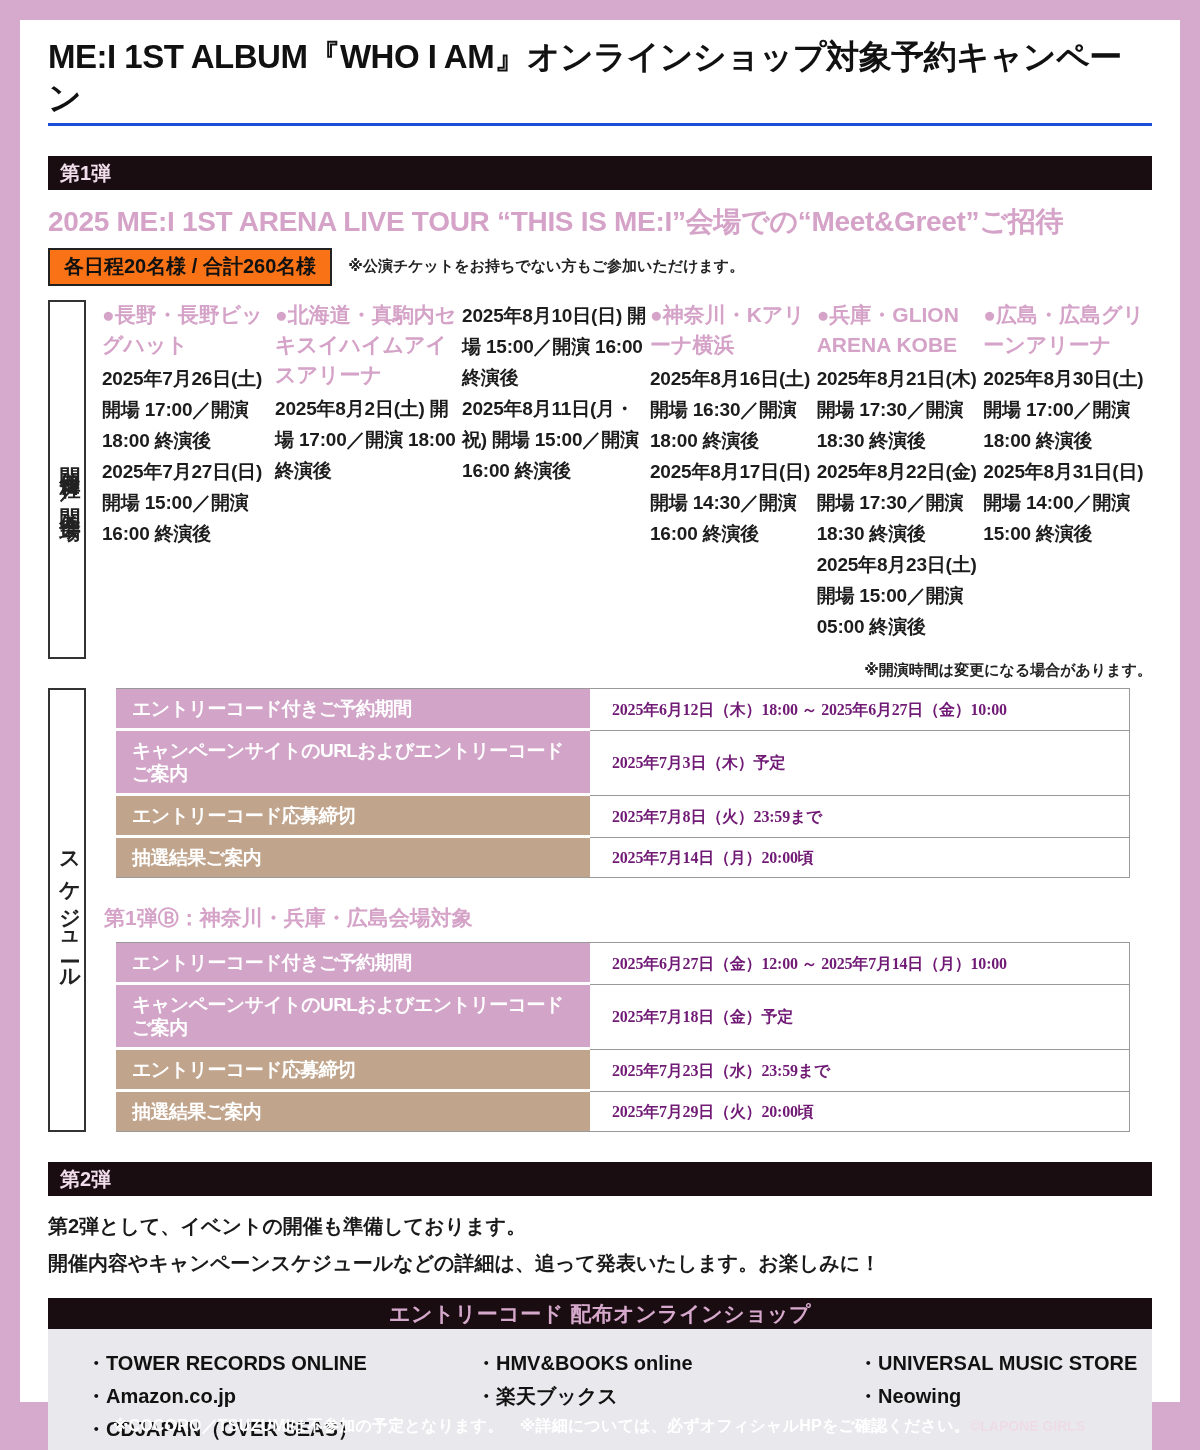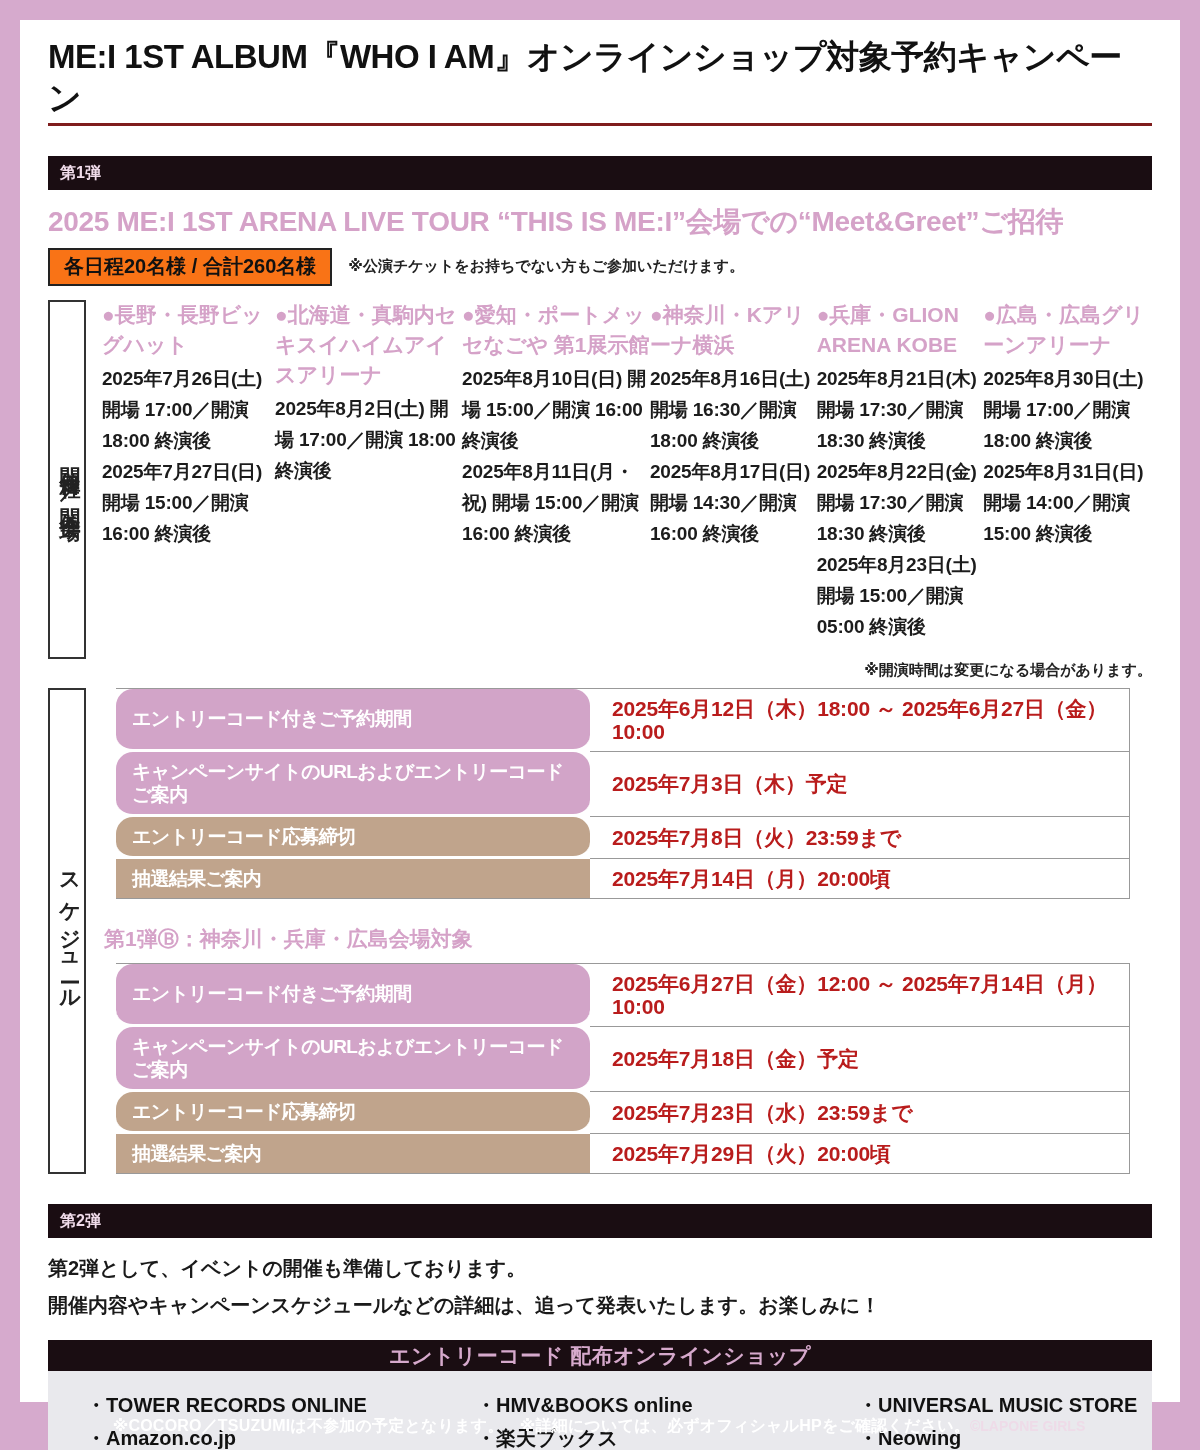--- a/index.html
+++ b/index.html
@@ -25,27 +25,27 @@
     padding: 16px 28px 18px 28px;
   }
   .title {
     display: inline-block;
     font-size: 33px;
     font-weight: 700;
     color: #111;
     letter-spacing: -0.5px;
     line-height: 1.25;
     padding-bottom: 4px;
-    border-bottom: 3px solid #7f1d1d;
+    border-bottom: 3px solid #1d4ed8;
   }
   .badge {
     margin-top: 30px;
     background: #1a0d12;
     color: #f0dcea;
-    font-size: 16px;
+    font-size: 20px;
     font-weight: 700;
     height: 34px;
     line-height: 34px;
     padding-left: 12px;
   }
   .phase1-heading {
     margin-top: 14px;
     color: #d5a2c8;
     font-size: 28px;
     font-weight: 700;
@@ -100,35 +100,36 @@
     width: 474px;
     color: #fff;
     font-size: 19px;
     font-weight: 700;
     letter-spacing: -0.6px;
     padding: 8px 10px 8px 16px;
     display: flex;
     align-items: center;
     line-height: 23px;
   }
-  .srow:not(:last-child) .srow-label { border-bottom: 3px solid #fff; border-radius: 17px; }
+  .srow:not(:last-child) .srow-label { border-bottom: 3px solid #fff; }
   .tone-pink { background: #d2a4c8; }
   .tone-tan  { background: #c0a48c; }
   .srow-value {
     flex: 1;
     background: #fff;
-    font-size: 21px;
+    font-size: 16px;
     font-weight: 600;
-    color: #b91c1c;
+    color: #701a75;
     padding: 8px 6px 8px 22px;
     display: flex;
     align-items: center;
     border-right: 1px solid #999;
     line-height: 23px;
     letter-spacing: -0.2px;
+    font-family: Liberation Serif, serif;
   }
   .srow:not(:last-child) .srow-value { border-bottom: 1px solid #999; }
 
   .phase2-text { margin-top: 12px; }
   .phase2-line { font-size: 20px; font-weight: 600; line-height: 37px; color: #1a1a1a; }
 
   .shops-header {
     margin-top: 16px;
     background: #1a0d12;
     color: #d6a9cc;
@@ -186,21 +187,20 @@
         <div class="venue">
           <div class="venue-name">●長野・長野ビッグハット</div>
           <div class="venue-date">2025年7月26日(土) 開場 17:00／開演 18:00 終演後</div>
           <div class="venue-date">2025年7月27日(日) 開場 15:00／開演 16:00 終演後</div>
         </div>
         <div class="venue">
           <div class="venue-name">●北海道・真駒内セキスイハイムアイスアリーナ</div>
           <div class="venue-date">2025年8月2日(土) 開場 17:00／開演 18:00 終演後</div>
         </div>
         <div class="venue">
-          <div class="venue-name">●愛知・ポートメッセなごや 第1展示館</div>
           <div class="venue-date">2025年8月10日(日) 開場 15:00／開演 16:00 終演後</div>
           <div class="venue-date">2025年8月11日(月・祝) 開場 15:00／開演 16:00 終演後</div>
         </div>
       </div>
 
       <div class="vcol vcol-right">
         <div class="venue">
           <div class="venue-name">●神奈川・Kアリーナ横浜</div>
           <div class="venue-date">2025年8月16日(土) 開場 16:30／開演18:00 終演後</div>
           <div class="venue-date">2025年8月17日(日) 開場 14:30／開演16:00 終演後</div>

